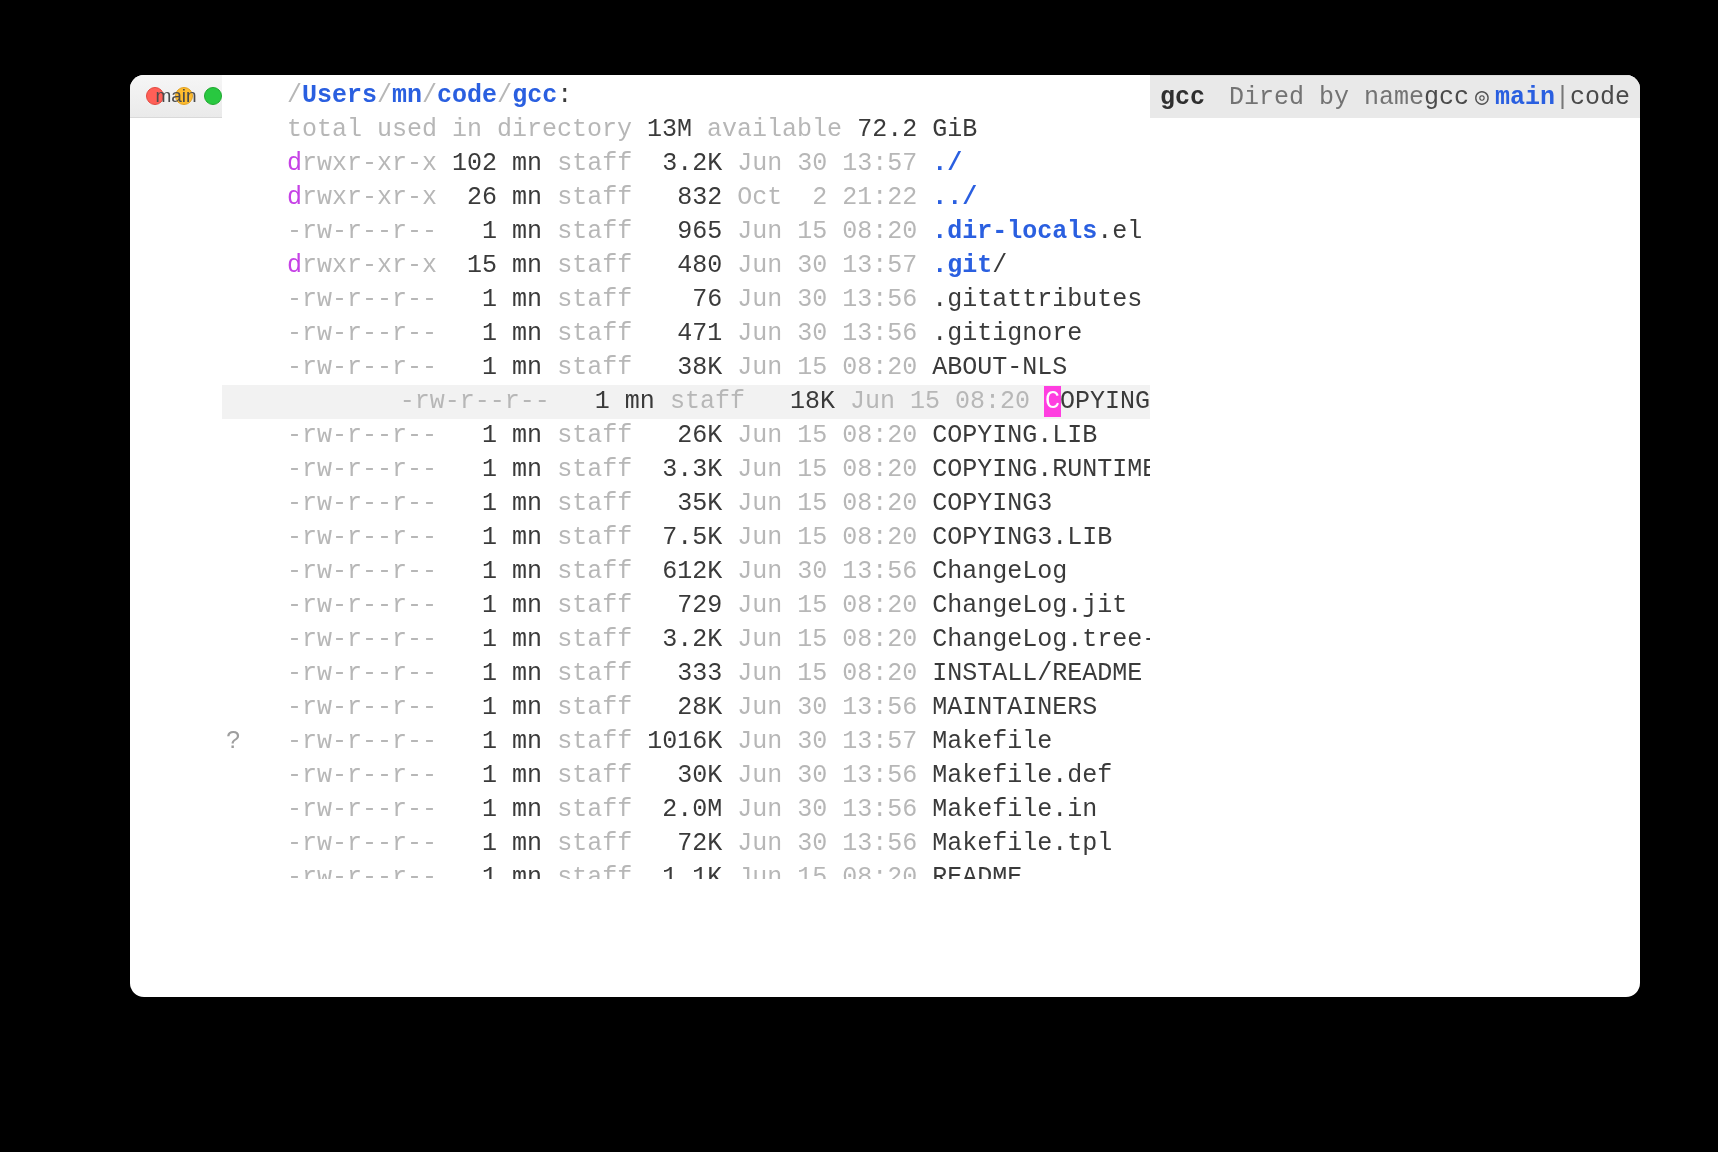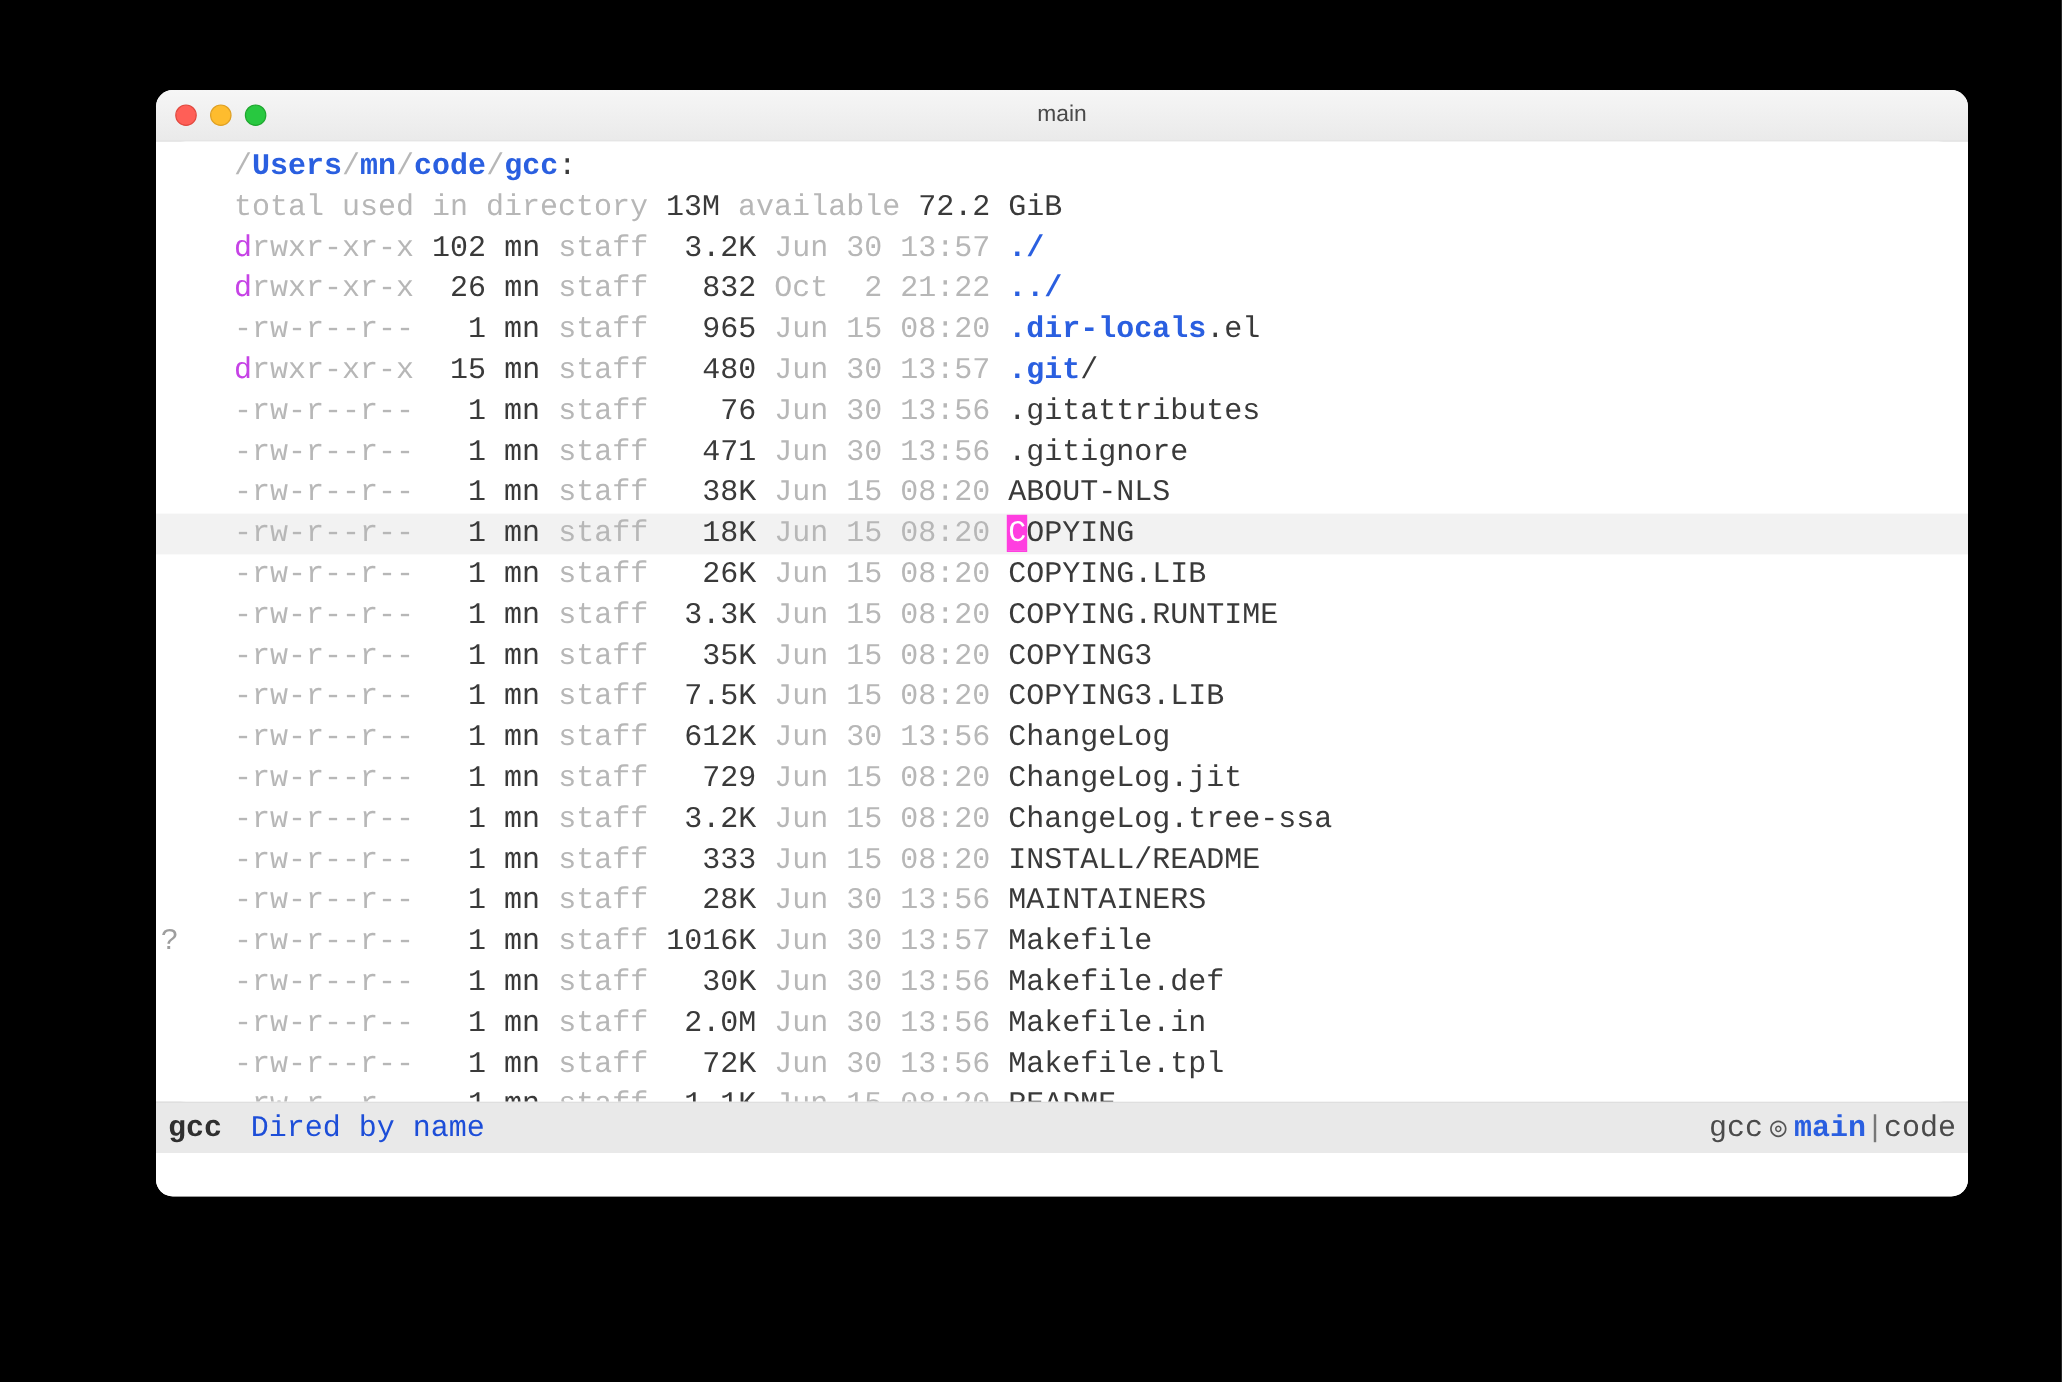--- a/index.html
+++ b/index.html
@@ -14,21 +14,21 @@
     position: absolute;
     left: 130px;
     top: 75px;
     width: 1510px;
     height: 922px;
     background: #fff;
     border-radius: 14px;
     box-shadow: 0 30px 60px rgba(0,0,0,0.5), 0 0 0 1px rgba(0,0,0,0.15);
     overflow: hidden;
     display: flex;
-    flex-direction: column;
+    flex-direction: row;
   }
   .titlebar {
     height: 42px;
     background: linear-gradient(#f6f6f6, #eaeaea);
     border-bottom: 1px solid #d9d9d9;
     display: flex;
     align-items: center;
     position: relative;
     flex: 0 0 auto;
   }
@@ -65,21 +65,21 @@
     font-size: 25px;
     line-height: 34px;
     white-space: pre;
     color: #3a3a3a;
     padding-top: 4px;
   }
   .row {
     padding-left: 35px;
     height: 34px;
   }
-  .row.hl { background: #f2f2f2; }
+  .row.hl { background: #f2f2f2; text-align: right; }
   .partial-row {
     padding-left: 35px;
     height: 18px;
     overflow: hidden;
     color: #3a3a3a;
   }
   .dim  { color: #b7b7b7; }
   .blue { color: #2a5fe0; font-weight: 600; }
   .mag  { color: #c642e6; }
   .cursor {
@@ -99,21 +99,21 @@
     height: 42px;
     background: #e9e9e9;
     border-top: 1px solid #dcdcdc;
     display: flex;
     align-items: center;
     font-size: 25px;
     padding: 0 10px 0 10px;
   }
   .ml-left { display:flex; gap: 24px; align-items:center; }
   .ml-buf  { font-weight: 700; color: #2f2f2f; }
-  .ml-mode { color: #1d4ed8; }
+  .ml-mode { color: #737373; }
   .ml-right { margin-left: auto; display:flex; align-items:center; gap:0; color:#4a4a4a; }
   .ml-branch { color:#2a5fe0; font-weight:600; }
   .ml-sep { color:#777; }
   .ml-proj { color:#4a4a4a; }
   .ml-vc-icon { font-size:23px; margin: 0 6px; color:#555; }
 
   .minibuffer {
     flex: 0 0 auto;
     height: 36px;
     background: #fff;

